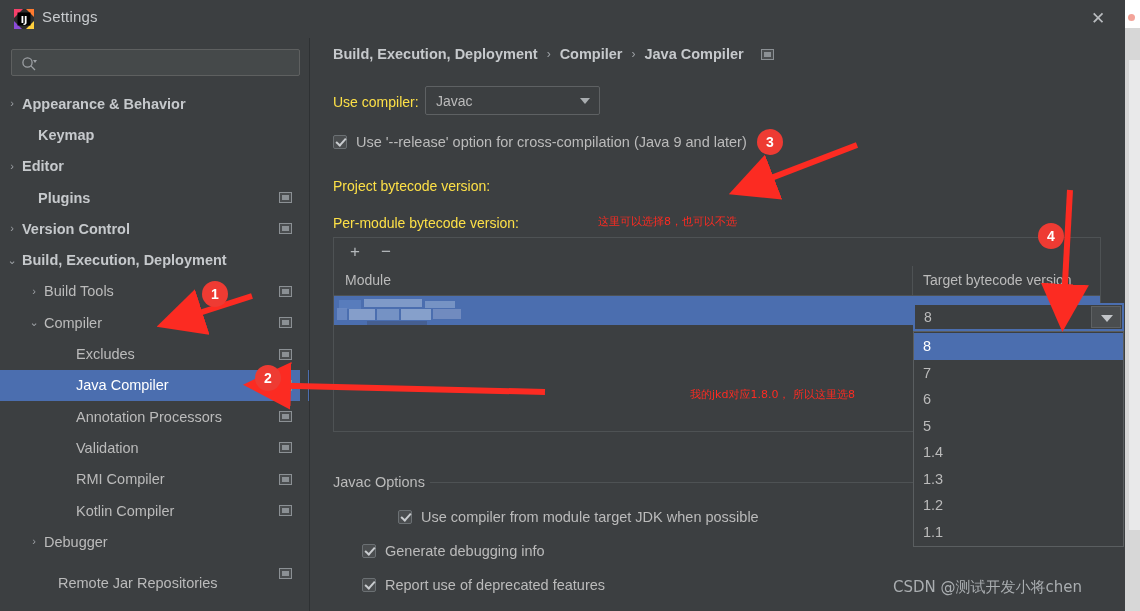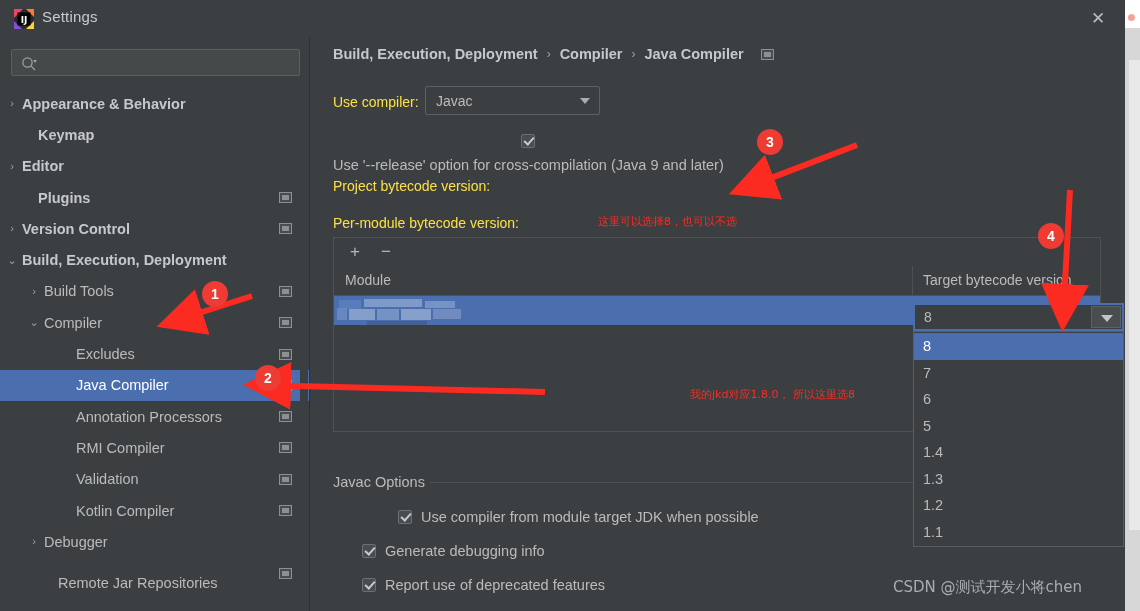--- a/index.html
+++ b/index.html
@@ -547,25 +547,25 @@
           </div>
           <div class="tree-row selected">
             <span class="label" style="margin-left: 76px;">Java Compiler</span>
             <span class="cfg-badge"></span>
           </div>
           <div class="tree-row">
             <span class="label" style="margin-left: 76px;">Annotation Processors</span>
             <span class="cfg-badge"></span>
           </div>
           <div class="tree-row">
+            <span class="label" style="margin-left: 76px;">Validation</span>
+            <span class="cfg-badge"></span>
+          </div>
+          <div class="tree-row">
             <span class="label" style="margin-left: 76px;">RMI Compiler</span>
-            <span class="cfg-badge"></span>
-          </div>
-          <div class="tree-row">
-            <span class="label" style="margin-left: 76px;">Validation</span>
             <span class="cfg-badge"></span>
           </div>
           <div class="tree-row">
             <span class="label" style="margin-left: 76px;">Kotlin Compiler</span>
             <span class="cfg-badge"></span>
           </div>
           <div class="tree-row">
             <span class="arrow" style="left: 28px;">›</span>
             <span class="label" style="margin-left: 44px;">Debugger</span>
           </div>
@@ -590,21 +590,21 @@
         <span>Java Compiler</span>
         <span class="breadcrumb-cfg"></span>
       </div>
 
       <div class="lbl" style="left:23px; top:56px;">Use compiler:</div>
       <div class="combo" style="left:115px; top:48px; width:175px; height:29px;">
         <span class="ctext">Javac</span>
         <span class="caret"></span>
       </div>
 
-      <div class="chk-row" style="left:23px; top:96px;flex-direction:column;">
+      <div class="chk-row" style="left:23px; top:96px;">
         <span class="chk checked"></span>
         <span class="chk-label">Use '--release' option for cross-compilation (Java 9 and later)</span>
       </div>
 
       <div class="lbl" style="left:23px; top:140px;">Project bytecode version:</div>
 
       <div class="lbl" style="left:23px; top:177px;">Per-module bytecode version:</div>
 
       <div class="table-wrap">
         <div class="table-toolbar">

